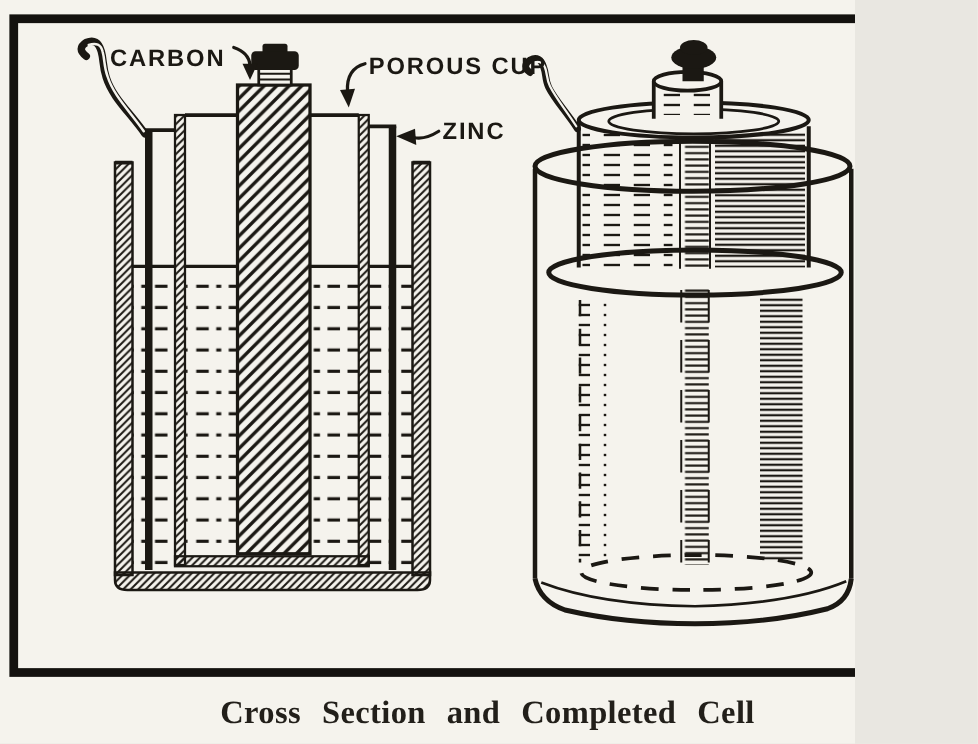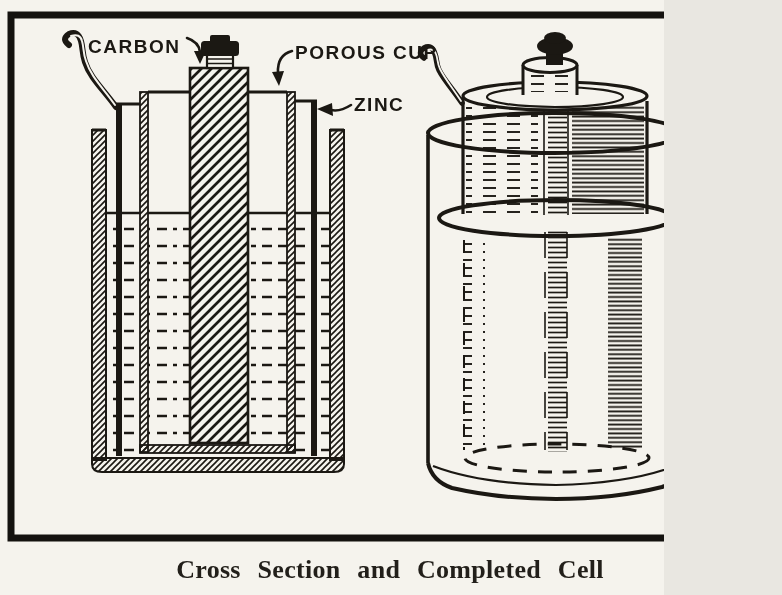--- a/index.html
+++ b/index.html
@@ -1,20 +1,21 @@
 <!DOCTYPE html>
 <html style="--paper: #f5f3ed; --ink: #1b1813;"><head>
 <meta charset="utf-8">
 <style>
   :root { --paper:#f5f3ed; --ink:#1b1813; }
   html,body { margin:0; padding:0; background:#e9e7e1; }
   .stage {
     position:relative; width:664px; height:595px;
     background:var(--paper); overflow:hidden;
     font-family:"Liberation Sans", sans-serif;
+    padding-left:20px;
   }
   svg { position:absolute; left:0; top:0; }
   .lbl {
     font-family:"Liberation Sans", sans-serif;
     font-weight:bold; font-size:19px; letter-spacing:1.5px;
     fill:var(--ink);
   }
   .cap {
     font-family:"Liberation Serif", serif;
     font-weight:bold; font-size:26px; word-spacing:10px; letter-spacing:0.3px;

